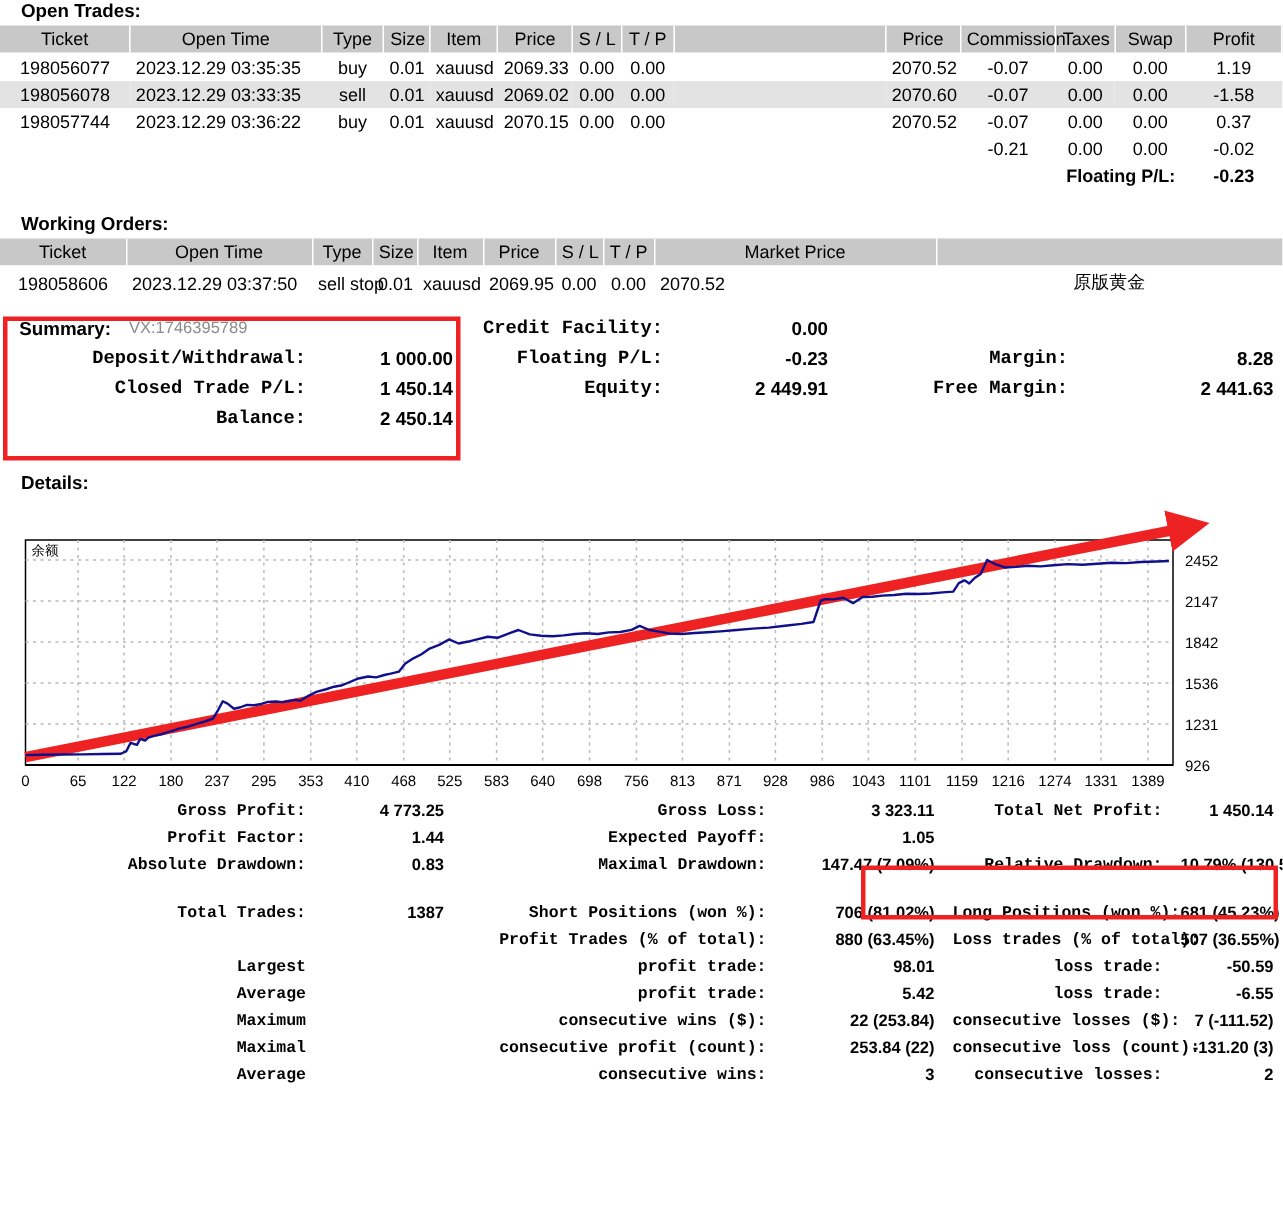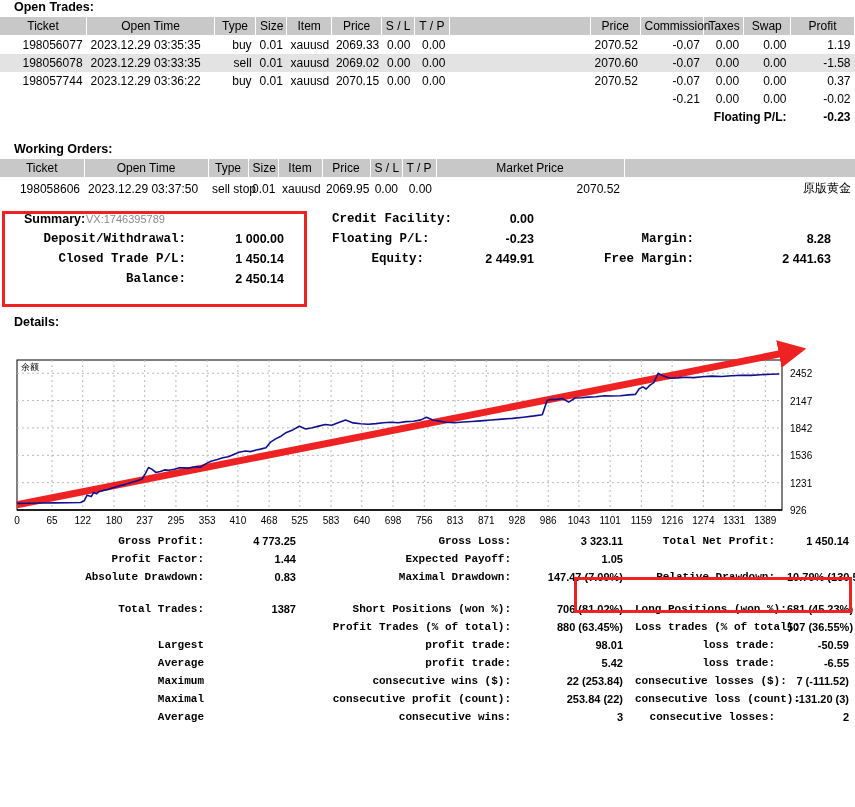--- a/index.html
+++ b/index.html
@@ -36,22 +36,22 @@
     white-space: nowrap;
     font-size: 12px;
   }
   table.stmt th.blank { background: #c8c8c8; }
   table.stmt td {
     padding: 2px 4px;
     white-space: nowrap;
     font-size: 12px;
   }
   tr.alt td { background: #e3e3e3; }
-  .ar { text-align: right; }
-  .ac { text-align: right; }
+  .ar { text-align: center; }
+  .ac { text-align: left; }
   .al { text-align: left; }
   .bold { font-weight: bold; }
 
   
   .summary-wrap {
     position: relative;
     height: 100px;
     margin-top: 10px;
   }
   .redbox-summary {
@@ -68,21 +68,21 @@
     border: 3px solid #ee2222;
     pointer-events: none;
   }
   table.sumtbl {
     width: 855px;
     border-collapse: collapse;
     font-size: 12.5px;
     table-layout: fixed;
   }
   table.sumtbl td {
-    padding: 3px 24px;
+    padding: 3px 6px;
     white-space: nowrap;
     margin-left: 24px;
   }
   .lbl { text-align: right; font-weight: bold; font-family: Liberation Mono, monospace; }
   .val { text-align: right; font-weight: bold; }
   .vx {
     color: #8a8a8a;
     font-weight: normal;
     font-size: 11px;
     text-align: left;

